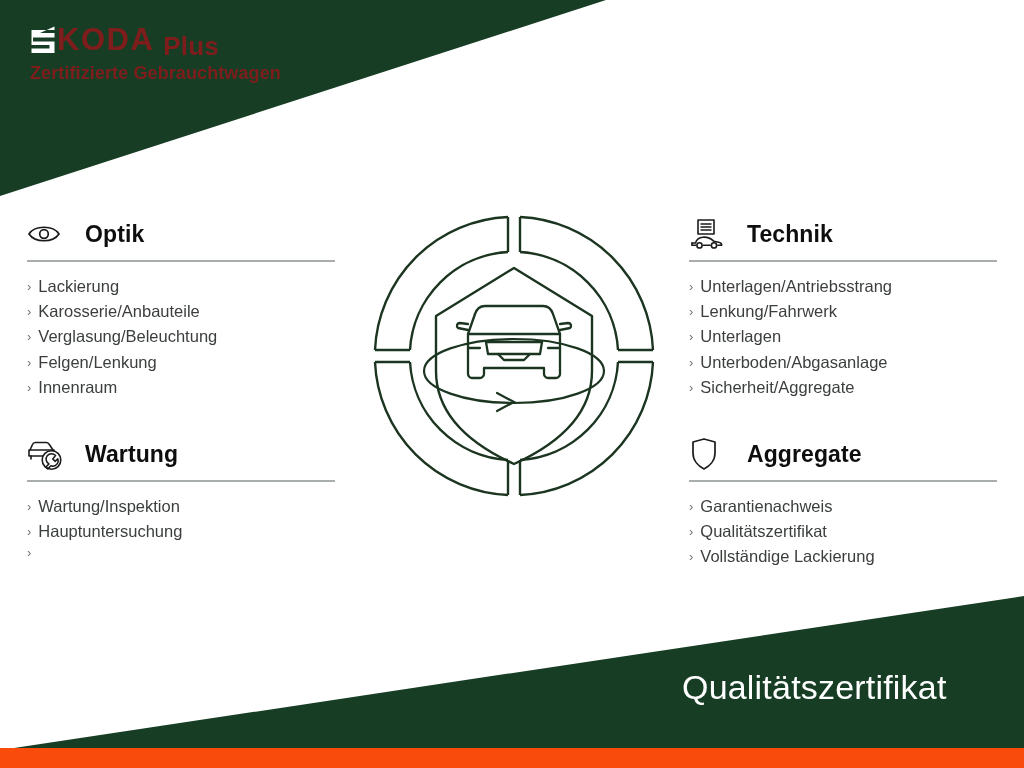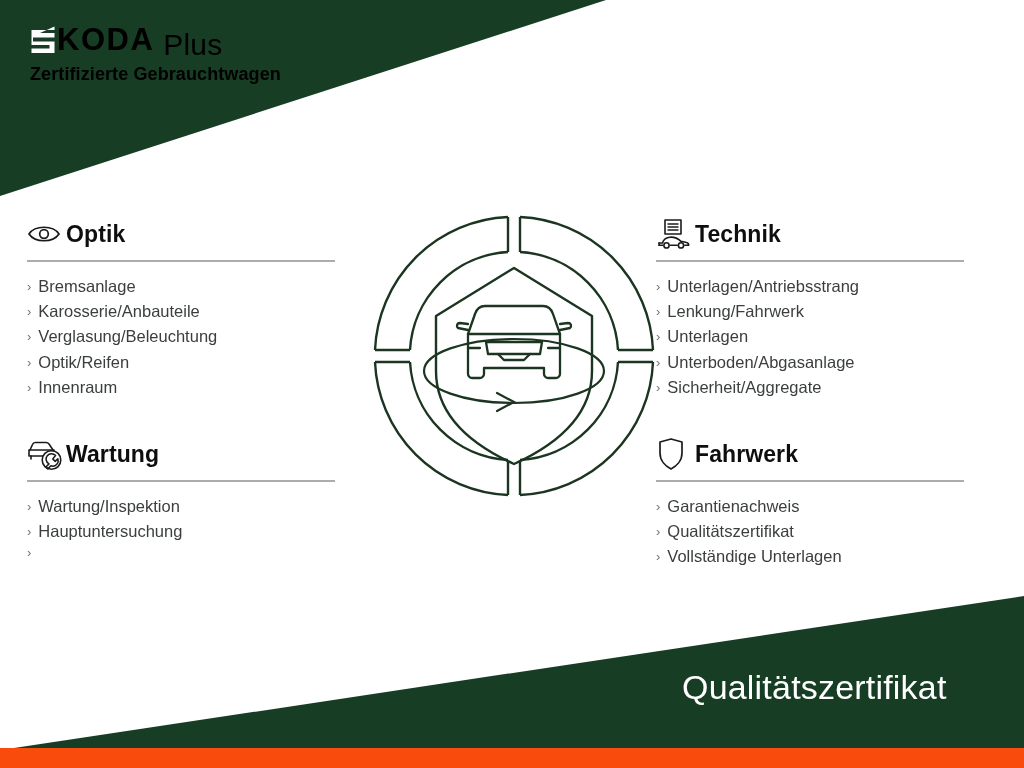--- a/index.html
+++ b/index.html
@@ -37,60 +37,60 @@
     position: absolute;
     left: 0; top: 748px;
     width: 1024px; height: 20px;
     background: #f94b0c;
   }
 
   
   .brand {
     position: absolute;
     left: 30px; top: 24px;
-    color: #000000;
+    color: #7f1d1d;
   }
   .brand-row1 {
     display: flex;
     align-items: baseline;
     gap: 9px;
     line-height: 1;
   }
   .brand-skoda {
     font-size: 31px;
     font-weight: bold;
     letter-spacing: 1.5px;
     display: flex;
     align-items: flex-start;
   }
   .brand-plus {
-    font-size: 30px;
-    font-weight: 400;
+    font-size: 26px;
+    font-weight: 700;
     letter-spacing: 0.2px;
   }
   .brand-sub {
     margin-top: 4px;
     font-size: 18px;
     font-weight: 700;
     letter-spacing: 0.1px;
     line-height: 1.15;
   }
 
   
   .col {
     position: absolute;
     width: 312px;
   }
   .col-left  { left: 27px; }
-  .col-right { left: 656px; }
+  .col-right { left: 689px; }
 
   .section-head {
     display: flex;
     align-items: center;
-    gap: 1px;
+    gap: 20px;
     height: 40px;
   }
   .section-icon {
     width: 38px;
     height: 34px;
     flex: 0 0 auto;
     display: flex;
     align-items: center;
     justify-content: flex-start;
   }
@@ -165,33 +165,33 @@
           <path d="M2 12 C8 3, 26 3, 32 12 C26 21, 8 21, 2 12 Z" fill="none" stroke="#1b1b1b" stroke-width="1.7"></path>
           <circle cx="17" cy="12" r="4.3" fill="none" stroke="#1b1b1b" stroke-width="1.7"></circle>
         </svg>
       </span>
       <span class="section-title">Optik</span>
     </div>
     <div class="divider"></div>
     <ul class="item-list">
       <li>
           <span class="chev">›</span>
-          <span>Bremsanlage</span>
+          <span>Lackierung</span>
         </li>
       <li>
           <span class="chev">›</span>
           <span>Karosserie/Anbauteile</span>
         </li>
       <li>
           <span class="chev">›</span>
           <span>Verglasung/Beleuchtung</span>
         </li>
       <li>
           <span class="chev">›</span>
-          <span>Optik/Reifen</span>
+          <span>Felgen/Lenkung</span>
         </li>
       <li>
           <span class="chev">›</span>
           <span>Innenraum</span>
         </li>
     </ul>
   </div>
 
   <div class="col col-left" style="top:434px">
     <div class="section-head">
@@ -261,35 +261,35 @@
     </ul>
   </div>
 
   <div class="col col-right" style="top:434px">
     <div class="section-head">
       <span class="section-icon">
         <svg width="30" height="34" viewBox="0 0 30 34">
           <path d="M4 5 L15 2 L26 5 L26 16 C26 24 20 29.5 15 32 C10 29.5 4 24 4 16 Z" fill="none" stroke="#1b1b1b" stroke-width="1.7" stroke-linejoin="round"></path>
         </svg>
       </span>
-      <span class="section-title">Fahrwerk</span>
+      <span class="section-title">Aggregate</span>
     </div>
     <div class="divider"></div>
     <ul class="item-list">
       <li>
           <span class="chev">›</span>
           <span>Garantienachweis</span>
         </li>
       <li>
           <span class="chev">›</span>
           <span>Qualitätszertifikat</span>
         </li>
       <li>
           <span class="chev">›</span>
-          <span>Vollständige Unterlagen</span>
+          <span>Vollständige Lackierung</span>
         </li>
     </ul>
   </div>
 
   <div class="emblem">
     <svg width="312" height="320" viewBox="0 0 312 320">
       <g fill="none" stroke="#1b3520" stroke-width="2.4" stroke-linecap="butt">
 
         <path d="M150 21 A139 139 0 0 0 17 154"></path>
         <path d="M162 21 A139 139 0 0 1 295 154"></path>

